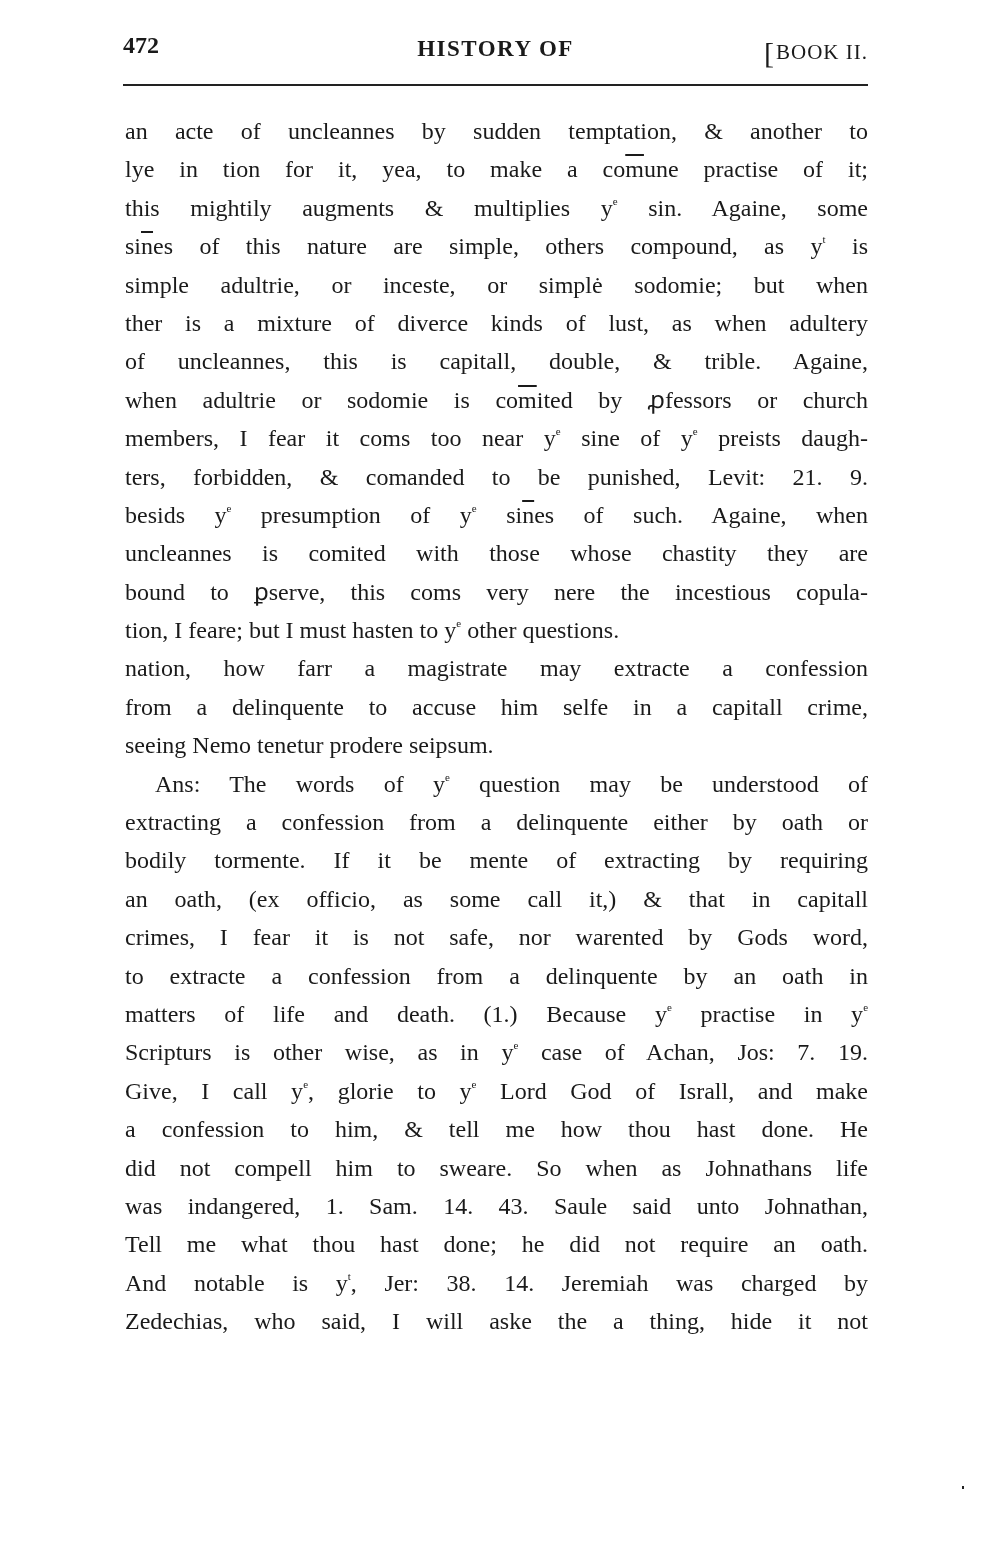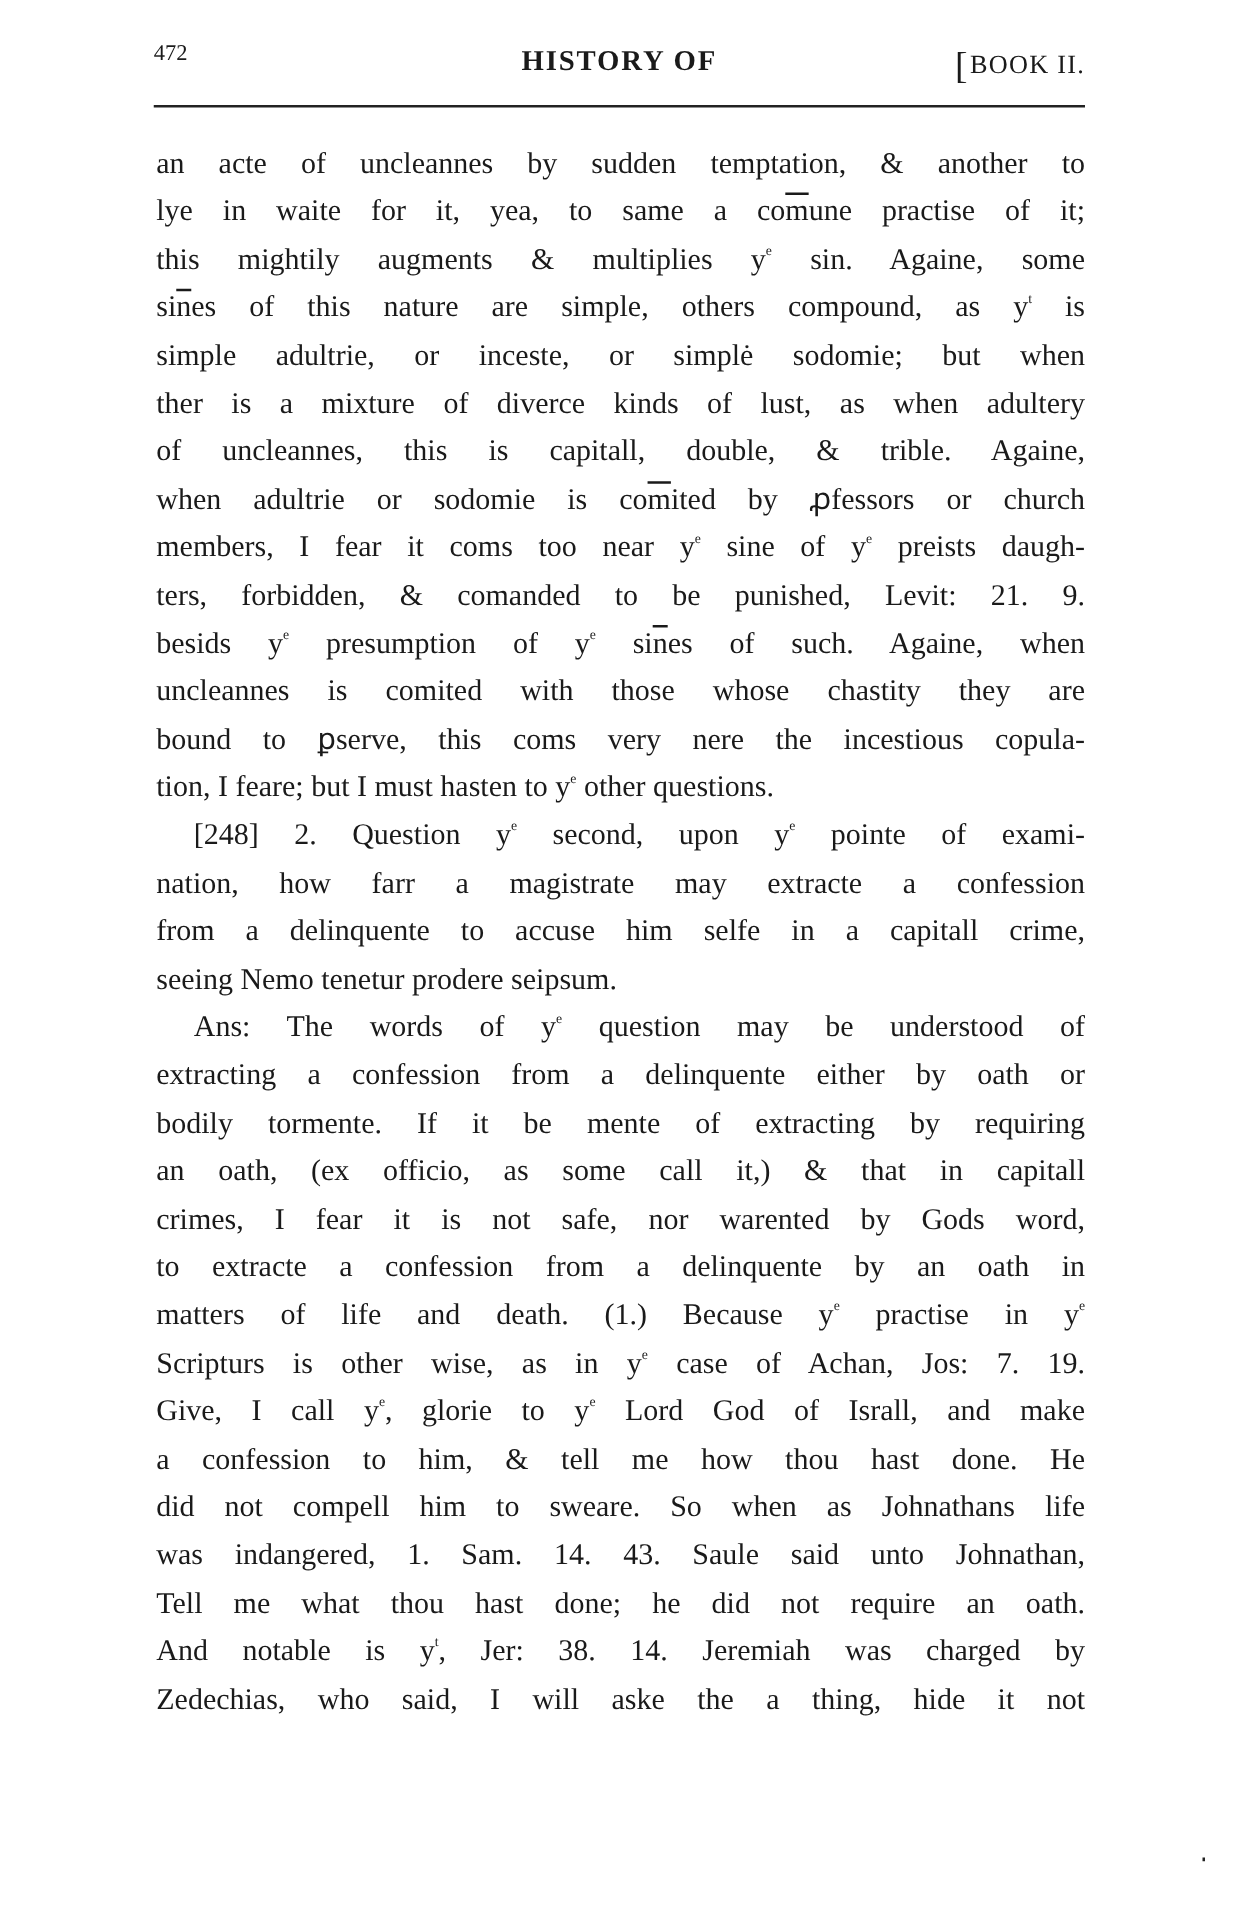--- a/index.html
+++ b/index.html
@@ -1,19 +1,19 @@
 <!DOCTYPE html>
 <html><head>
 <meta charset="utf-8">
 <style>
   html, body { margin: 0; padding: 0; background: #ffffff; }
   body { width: 1000px; height: 1545px; position: relative; overflow: hidden;
          font-family: "Liberation Serif", "DejaVu Serif", serif; color: #1a1a1a; }
   .header { position: absolute; left: 123px; top: 28px; width: 745px; height: 40px; }
-  .pg-num { position: absolute; left: 0; top: 4px; font-size: 18px; font-weight: normal; }
+  .pg-num { position: absolute; left: 0; top: 4px; font-size: 24px; font-weight: bold; }
   .running-title { position: absolute; left: 0; right: 0; top: 8px; text-align: center;
                    font-size: 23px; letter-spacing: 1.5px; font-weight: bold; }
   .book-ref { position: absolute; right: 0; top: 4px; font-size: 21px; letter-spacing: 1px; }
   .book-ref .bracket { font-size: 30px; position: relative; top: 4px; margin-right: 1px; font-weight: normal; }
   .rule { position: absolute; left: 123px; top: 84px; width: 745px; height: 2px; background: #222; }
   .body-text { position: absolute; left: 125px; top: 112px; width: 743px; }
   .line { font-size: 24px; height: 38.4px; line-height: 38.4px; white-space: nowrap;
           text-align: justify; text-align-last: justify; }
   .line.last { text-align-last: left; }
   .line.indent { padding-left: 30px; }
@@ -27,36 +27,35 @@
 <div class="header">
   <span class="pg-num">472</span>
   <span class="running-title">HISTORY OF</span>
   <span class="book-ref"><span class="bracket">[</span><span>BOOK II.</span></span>
 </div>
 <div class="rule"></div>
 
 <div class="body-text" id="body-text">
     <div>
       <div class="line"><span>an acte of uncleannes by sudden temptation, &amp; another to</span></div>
-      <div class="line"><span>lye in waite for it, yea, to same a co</span><span class="macron">m</span><span>une practise of it;</span></div>
+      <div class="line"><span>lye in tion for it, yea, to make a co</span><span class="macron">m</span><span>une practise of it;</span></div>
       <div class="line"><span>this mightily augments &amp; multiplies y</span><sup>e</sup><span> sin.  Againe, some</span></div>
       <div class="line"><span>si</span><span class="macron">n</span><span>es of this nature are simple, others compound, as y</span><sup>t</sup><span> is</span></div>
       <div class="line"><span>simple adultrie, or inceste, or simplė sodomie; but when</span></div>
       <div class="line"><span>ther is a mixture of diverce kinds of lust, as when adultery</span></div>
       <div class="line"><span>of uncleannes, this is capitall, double, &amp; trible.  Againe,</span></div>
       <div class="line"><span>when adultrie or sodomie is co</span><span class="macron">m</span><span>ited by ꝓfessors or church</span></div>
       <div class="line"><span>members, I fear it coms too near y</span><sup>e</sup><span> sine of y</span><sup>e</sup><span> preists daugh-</span></div>
       <div class="line"><span>ters, forbidden, &amp; comanded to be punished, Levit: 21. 9.</span></div>
       <div class="line"><span>besids y</span><sup>e</sup><span> presumption of y</span><sup>e</sup><span> si</span><span class="macron">n</span><span>es of such.  Againe, when</span></div>
       <div class="line"><span>uncleannes is comited with those whose chastity they are</span></div>
       <div class="line"><span>bound to ꝑserve, this coms very nere the incestious copula-</span></div>
       <div class="line last"><span>tion, I feare; but I must hasten to y</span><sup>e</sup><span> other questions.</span></div>
     </div>
     <div>
-      <div class="line indent"><span>[248]  2. Question y</span><sup>e</sup><span> second, upon y</span><sup>e</sup><span> pointe of exami-</span></div>
       <div class="line"><span>nation, how farr a magistrate may extracte a confession</span></div>
       <div class="line"><span>from a delinquente to accuse him selfe in a capitall crime,</span></div>
       <div class="line last"><span>seeing Nemo tenetur prodere seipsum.</span></div>
     </div>
     <div>
       <div class="line indent"><span>Ans: The words of y</span><sup>e</sup><span> question may be understood of</span></div>
       <div class="line"><span>extracting a confession from a delinquente either by oath or</span></div>
       <div class="line"><span>bodily tormente.  If it be mente of extracting by requiring</span></div>
       <div class="line"><span>an oath, (ex officio, as some call it,) &amp; that in capitall</span></div>
       <div class="line"><span>crimes, I fear it is not safe, nor warented by Gods word,</span></div>

